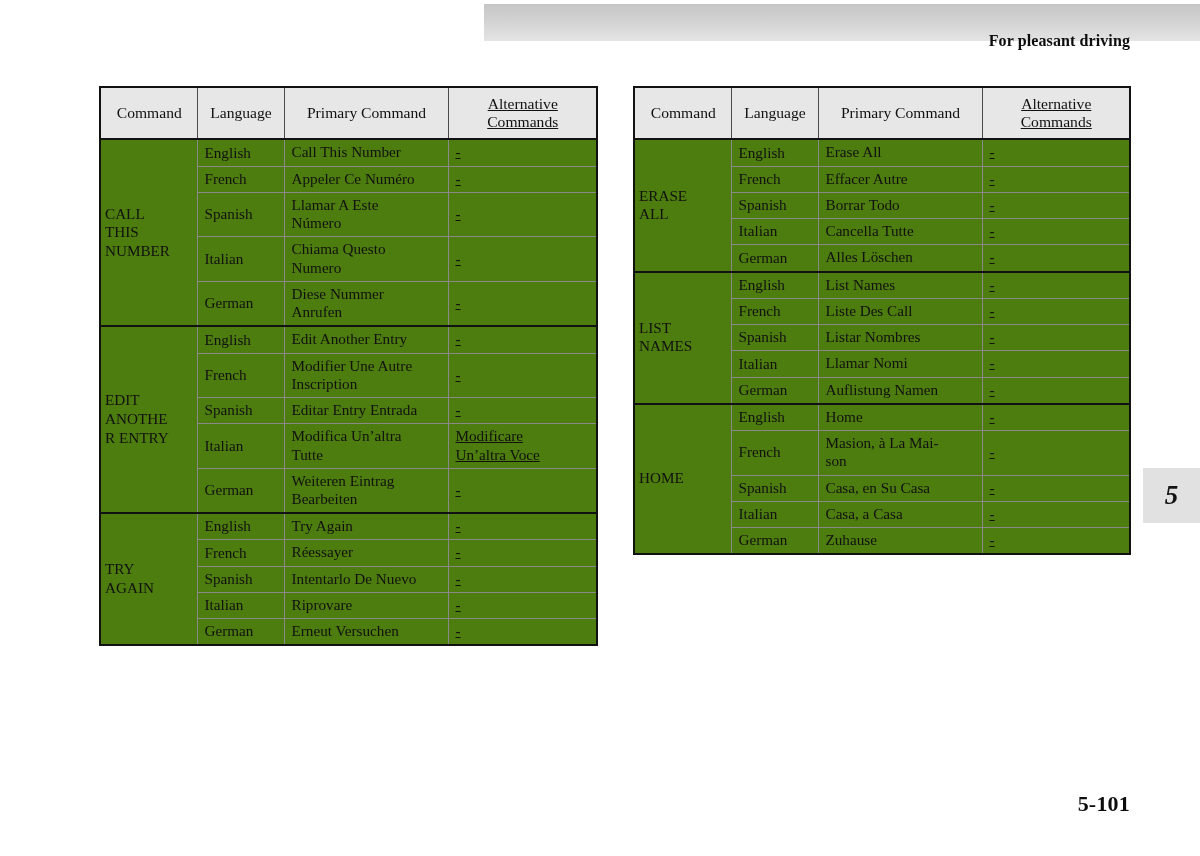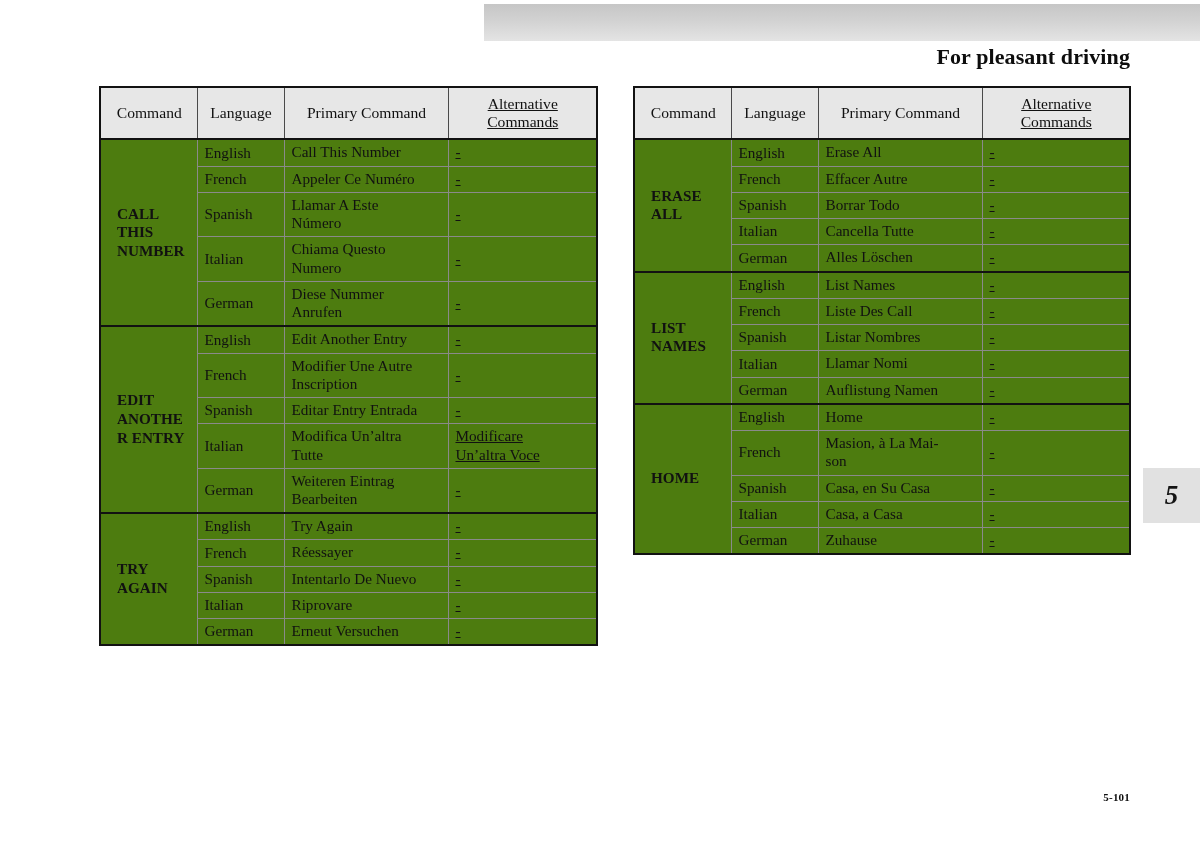--- a/index.html
+++ b/index.html
@@ -21,22 +21,22 @@
     position: absolute;
     left: 484px;
     top: 4px;
     width: 716px;
     height: 37px;
     background: linear-gradient(to bottom, #c6c6c6 0%, #d2d2d2 45%, #e4e4e4 100%);
   }
   #header-title {
     position: absolute;
     right: 70px;
-    top: 44px;
-    font-size: 22px;
+    top: 32px;
+    font-size: 16px;
     font-weight: bold;
     letter-spacing: 0.1px;
     white-space: nowrap;
     color: #0d0d0d;
   }
 
   
   #chapter-tab {
     position: absolute;
     left: 1143px;
@@ -53,21 +53,21 @@
     font-weight: bold;
     font-style: italic;
     color: #141414;
   }
 
   
   #page-number {
     position: absolute;
     right: 70px;
     top: 791px;
-    font-size: 11px;
+    font-size: 22px;
     font-weight: bold;
     letter-spacing: 0.2px;
     color: #0d0d0d;
   }
 
   
   .cmd-table {
     position: absolute;
     border-collapse: collapse;
     table-layout: fixed;
@@ -108,22 +108,21 @@
   }
 
   
   tr.group-start > td { border-top: 2px solid #121212; }
 
   
   td.cmd-cell {
     vertical-align: middle;
     white-space: pre-line;
     line-height: 1.22;
-    padding-left: 16px;
-    font-weight: bold;
+    padding-left: 4px;
   }
   td.prim-cell { white-space: pre-line; line-height: 1.2; }
   td.alt-cell  { white-space: pre-line; line-height: 1.2; }
 
   
   #table-left  col.c-command  { width: 97px; }
   #table-left  col.c-language { width: 87px; }
   #table-left  col.c-primary  { width: 164px; }
   #table-left  col.c-alt      { width: 149px; }
   

